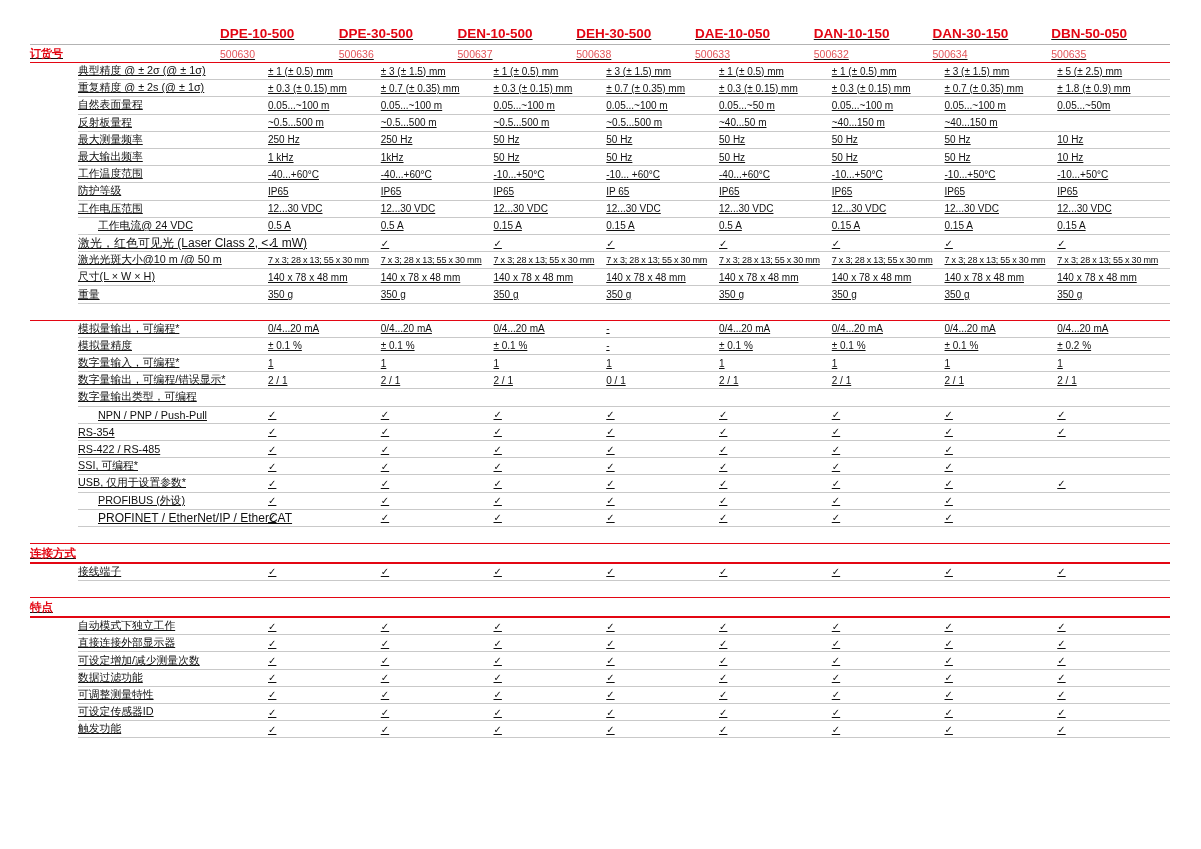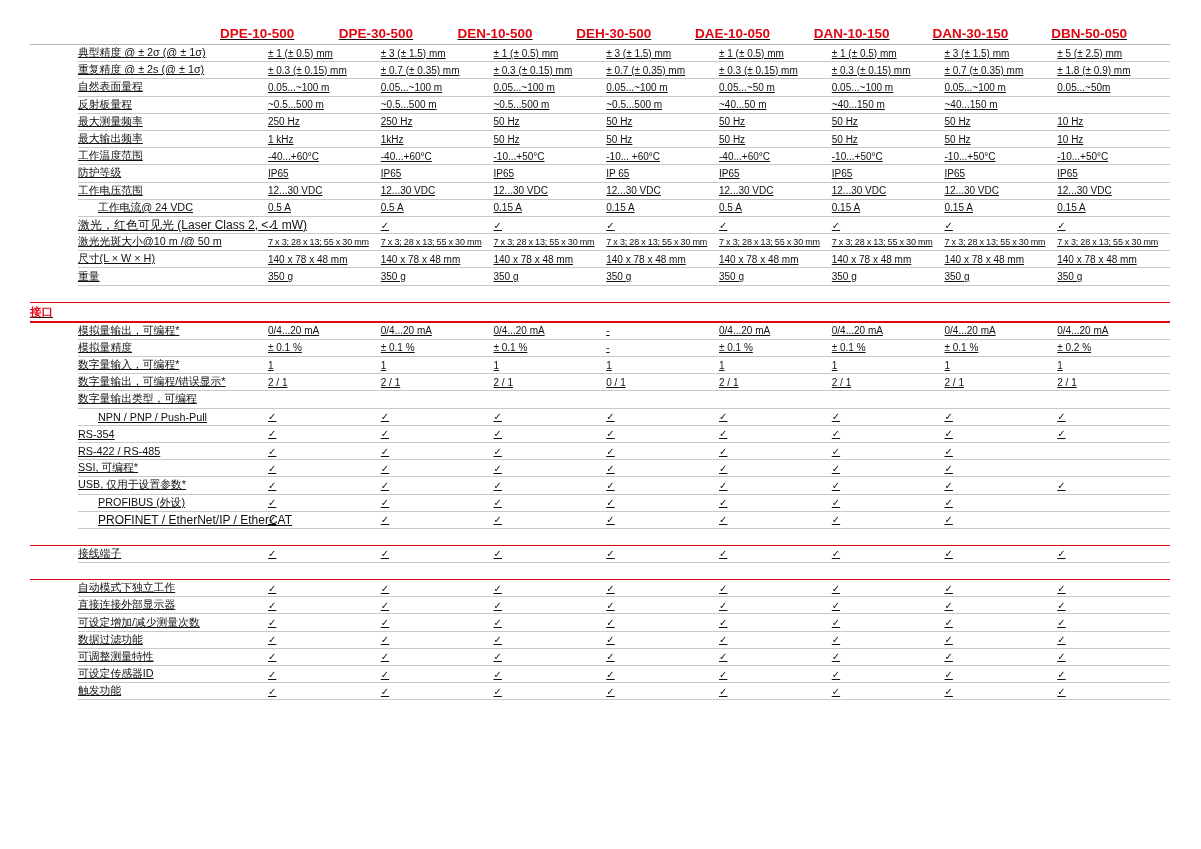--- a/index.html
+++ b/index.html
@@ -34,20 +34,31 @@
       <div class="cell model">DPE-10-500</div>
       <div class="cell model">DPE-30-500</div>
       <div class="cell model">DEN-10-500</div>
       <div class="cell model">DEH-30-500</div>
       <div class="cell model">DAE-10-050</div>
       <div class="cell model">DAN-10-150</div>
       <div class="cell model">DAN-30-150</div>
       <div class="cell model">DBN-50-050</div>
     </div>
 
+    <div class="grid order-row">
+      <div class="cell order-label">订货号</div>
+      <div class="cell order-no">500630</div>
+      <div class="cell order-no">500636</div>
+      <div class="cell order-no">500637</div>
+      <div class="cell order-no">500638</div>
+      <div class="cell order-no">500633</div>
+      <div class="cell order-no">500632</div>
+      <div class="cell order-no">500634</div>
+      <div class="cell order-no">500635</div>
+    </div>
 
     <div id="sections">
         <div class="section">
           <div class="grid row">
             <div class="cell label">典型精度 @ ± 2σ (@ ± 1σ)</div>
             <div class="cell v">± 1 (± 0.5) mm</div>
             <div class="cell v">± 3 (± 1.5) mm</div>
             <div class="cell v">± 1 (± 0.5) mm</div>
             <div class="cell v">± 3 (± 1.5) mm</div>
             <div class="cell v">± 1 (± 0.5) mm</div>
@@ -193,21 +204,20 @@
             <div class="cell v">350 g</div>
             <div class="cell v">350 g</div>
             <div class="cell v">350 g</div>
             <div class="cell v">350 g</div>
             <div class="cell v">350 g</div>
             <div class="cell v">350 g</div>
             <div class="cell v">350 g</div>
           </div>
         </div>
         <div class="section gap">
-          <div class="sec-title">接口</div>
           <div class="grid row">
             <div class="cell label">模拟量输出，可编程*</div>
             <div class="cell v">0/4...20 mA</div>
             <div class="cell v">0/4...20 mA</div>
             <div class="cell v">0/4...20 mA</div>
             <div class="cell v">-</div>
             <div class="cell v">0/4...20 mA</div>
             <div class="cell v">0/4...20 mA</div>
             <div class="cell v">0/4...20 mA</div>
             <div class="cell v">0/4...20 mA</div>
@@ -328,33 +338,35 @@
             <div class="cell v">✓</div>
             <div class="cell v">✓</div>
             <div class="cell v">✓</div>
             <div class="cell v">✓</div>
             <div class="cell v">✓</div>
             <div class="cell v">✓</div>
             <div class="cell v"></div>
           </div>
         </div>
         <div class="section gap">
+          <div class="sec-title">连接方式</div>
           <div class="grid row">
             <div class="cell label">接线端子</div>
             <div class="cell v">✓</div>
             <div class="cell v">✓</div>
             <div class="cell v">✓</div>
             <div class="cell v">✓</div>
             <div class="cell v">✓</div>
             <div class="cell v">✓</div>
             <div class="cell v">✓</div>
             <div class="cell v">✓</div>
           </div>
         </div>
         <div class="section gap">
+          <div class="sec-title">特点</div>
           <div class="grid row">
             <div class="cell label">自动模式下独立工作</div>
             <div class="cell v">✓</div>
             <div class="cell v">✓</div>
             <div class="cell v">✓</div>
             <div class="cell v">✓</div>
             <div class="cell v">✓</div>
             <div class="cell v">✓</div>
             <div class="cell v">✓</div>
             <div class="cell v">✓</div>

